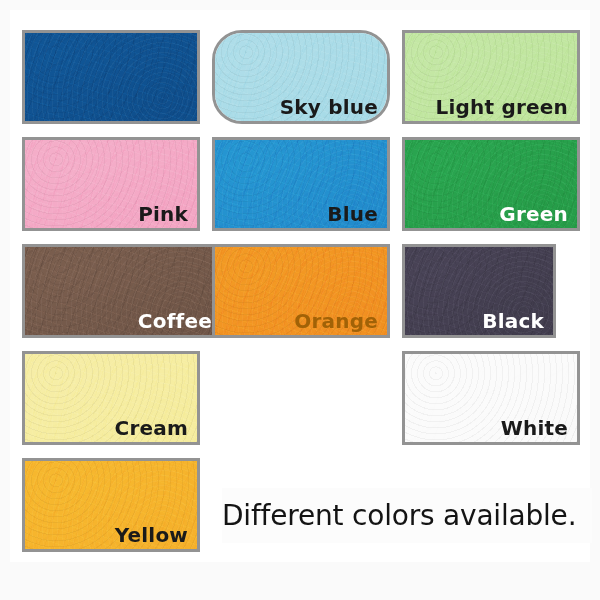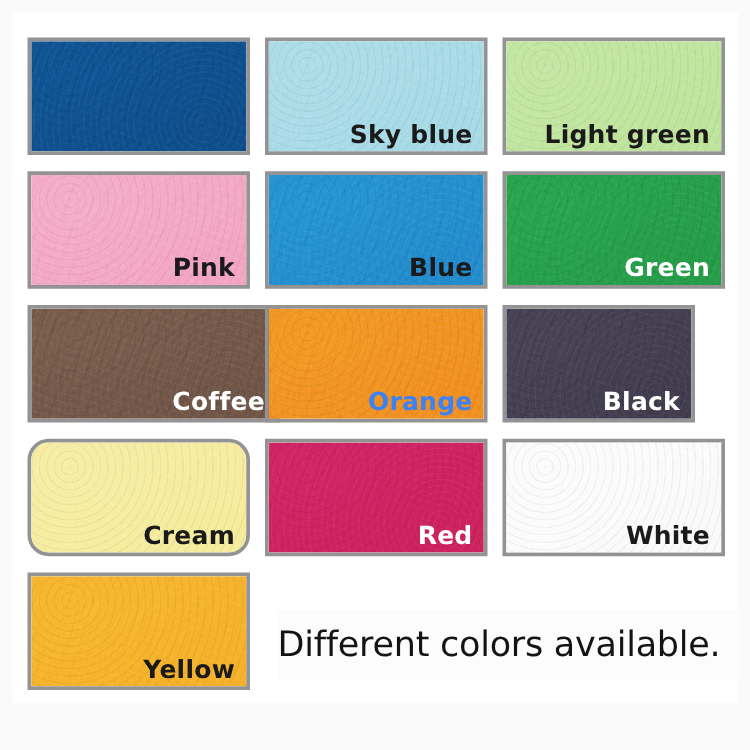--- a/index.html
+++ b/index.html
@@ -118,21 +118,21 @@
 
 <div id="swatch-board">
   <div class="board-inner">
 
     <div class="swatch-grid" id="swatch-grid">
         <div class="swatch" style="left: 0px; top: 0px; width: 178px; height: 94px; border-color: rgb(147, 147, 147);">
           <div class="fill" style="background: rgb(15, 81, 144);"></div>
           <div class="texture"></div>
           <div class="texture2"></div>
         </div>
-        <div class="swatch" style="left: 190px; top: 0px; width: 178px; height: 94px; border-color: rgb(147, 147, 147);">
+        <div class="swatch" style="left: 190px; top: 0px; width: 178px; height: 94px; border-color: rgb(147, 147, 147); border-radius: 30px;">
           <div class="fill" style="background: rgb(170, 220, 232);"></div>
           <div class="texture"></div>
           <div class="texture2"></div>
           <div class="label dark" style="color: rgb(26, 26, 26);">Sky blue</div>
         </div>
         <div class="swatch" style="left: 380px; top: 0px; width: 178px; height: 94px; border-color: rgb(147, 147, 147);">
           <div class="fill" style="background: rgb(193, 230, 160);"></div>
           <div class="texture"></div>
           <div class="texture2"></div>
           <div class="label dark" style="color: rgb(26, 26, 26);">Light green</div>
@@ -158,39 +158,33 @@
         <div class="swatch" style="left: 0px; top: 214px; width: 202px; height: 94px; border-color: rgb(147, 147, 147);">
           <div class="fill" style="background: rgb(116, 89, 74);"></div>
           <div class="texture"></div>
           <div class="texture2"></div>
           <div class="label light" style="color: rgb(255, 255, 255);">Coffee</div>
         </div>
         <div class="swatch" style="left: 190px; top: 214px; width: 178px; height: 94px; border-color: rgb(147, 147, 147);">
           <div class="fill" style="background: rgb(242, 148, 34);"></div>
           <div class="texture"></div>
           <div class="texture2"></div>
-          <div class="label light" style="color: #3b82f6; text-align: center;">Orange</div>
+          <div class="label light" style="color: #a16207; text-align: center;">Orange</div>
         </div>
         <div class="swatch" style="left: 380px; top: 214px; width: 154px; height: 94px; border-color: rgb(147, 147, 147);">
           <div class="fill" style="background: rgb(68, 63, 81);"></div>
           <div class="texture"></div>
           <div class="texture2"></div>
           <div class="label light" style="color: rgb(255, 255, 255);">Black</div>
         </div>
-        <div class="swatch" style="left: 0px; top: 321px; width: 178px; height: 94px; border-color: rgb(147, 147, 147); border-radius: 17px;">
+        <div class="swatch" style="left: 0px; top: 321px; width: 178px; height: 94px; border-color: rgb(147, 147, 147);">
           <div class="fill" style="background: rgb(246, 237, 161);"></div>
           <div class="texture"></div>
           <div class="texture2"></div>
           <div class="label dark" style="color: rgb(26, 26, 26);">Cream</div>
-        </div>
-        <div class="swatch" style="left: 190px; top: 321px; width: 178px; height: 94px; border-color: rgb(147, 147, 147);">
-          <div class="fill" style="background: rgb(207, 35, 97);"></div>
-          <div class="texture"></div>
-          <div class="texture2"></div>
-          <div class="label light" style="color: rgb(255, 255, 255);">Red</div>
         </div>
         <div class="swatch" style="left: 380px; top: 321px; width: 178px; height: 94px; border-color: rgb(147, 147, 147);">
           <div class="fill" style="background: rgb(251, 251, 251);"></div>
           <div class="texture"></div>
           <div class="texture2"></div>
           <div class="label dark" style="color: rgb(26, 26, 26);">White</div>
         </div>
         <div class="swatch" style="left: 0px; top: 428px; width: 178px; height: 94px; border-color: rgb(147, 147, 147);">
           <div class="fill" style="background: rgb(246, 180, 44);"></div>
           <div class="texture"></div>

